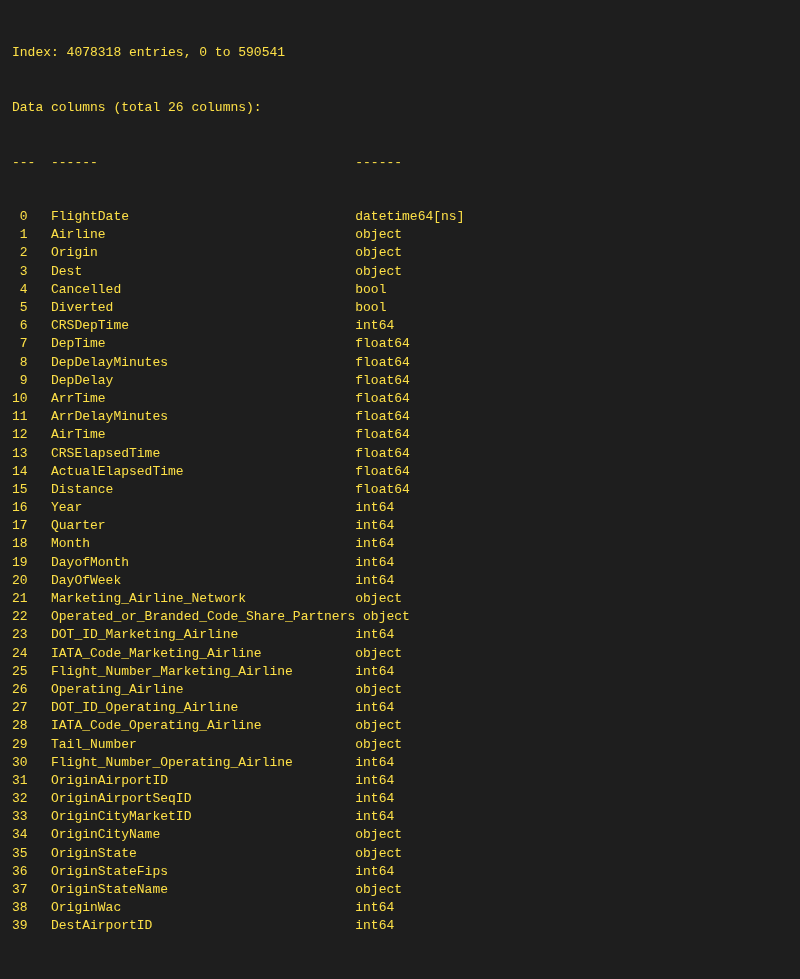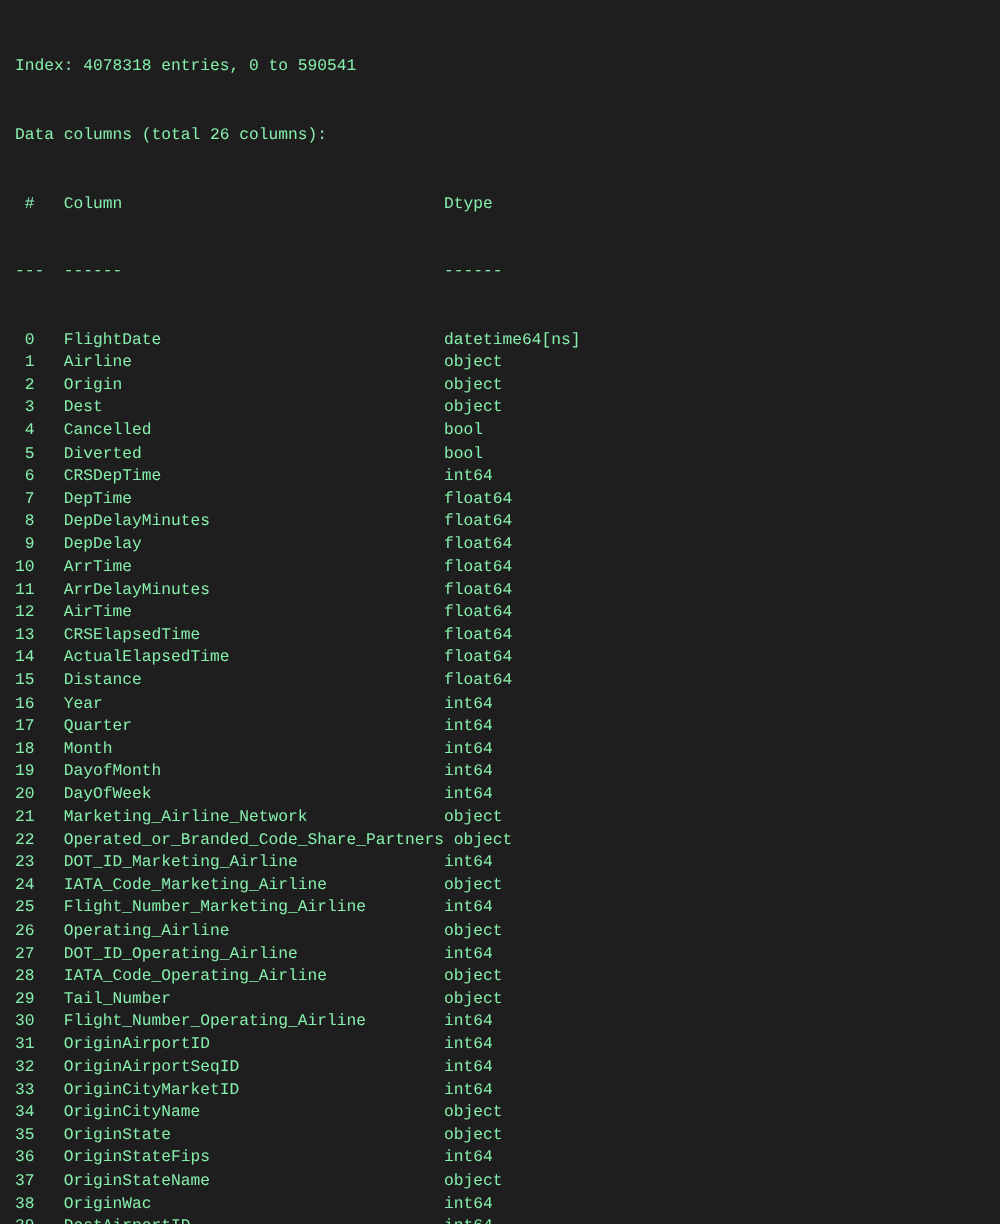--- a/index.html
+++ b/index.html
@@ -14,28 +14,27 @@
       font-size: 13px;
       line-height: 1.4;
       padding: 8px 12px;
       width: 800px;
       min-height: 979px;
     }
     .terminal-content {
       white-space: pre;
     }
     .summary-line {
-      color: #86efac;
+      color: #fde047;
       white-space: pre;
     }
   </style>
 </head>
 <body>
 
 <div class="terminal-content">
   <div class="summary-line">Index: 4078318 entries, 0 to 590541</div>
   <div class="summary-line">Data columns (total 26 columns):</div>
-  <div class="summary-line"> #   Column                                 Dtype</div>
   <div class="summary-line">---  ------                                 ------</div>
   <div id="columns-container"><div class="summary-line"> 0   FlightDate                             datetime64[ns]</div><div class="summary-line"> 1   Airline                                object</div><div class="summary-line"> 2   Origin                                 object</div><div class="summary-line"> 3   Dest                                   object</div><div class="summary-line"> 4   Cancelled                              bool</div><div class="summary-line"> 5   Diverted                               bool</div><div class="summary-line"> 6   CRSDepTime                             int64</div><div class="summary-line"> 7   DepTime                                float64</div><div class="summary-line"> 8   DepDelayMinutes                        float64</div><div class="summary-line"> 9   DepDelay                               float64</div><div class="summary-line">10   ArrTime                                float64</div><div class="summary-line">11   ArrDelayMinutes                        float64</div><div class="summary-line">12   AirTime                                float64</div><div class="summary-line">13   CRSElapsedTime                         float64</div><div class="summary-line">14   ActualElapsedTime                      float64</div><div class="summary-line">15   Distance                               float64</div><div class="summary-line">16   Year                                   int64</div><div class="summary-line">17   Quarter                                int64</div><div class="summary-line">18   Month                                  int64</div><div class="summary-line">19   DayofMonth                             int64</div><div class="summary-line">20   DayOfWeek                              int64</div><div class="summary-line">21   Marketing_Airline_Network              object</div><div class="summary-line">22   Operated_or_Branded_Code_Share_Partners object</div><div class="summary-line">23   DOT_ID_Marketing_Airline               int64</div><div class="summary-line">24   IATA_Code_Marketing_Airline            object</div><div class="summary-line">25   Flight_Number_Marketing_Airline        int64</div><div class="summary-line">26   Operating_Airline                      object</div><div class="summary-line">27   DOT_ID_Operating_Airline               int64</div><div class="summary-line">28   IATA_Code_Operating_Airline            object</div><div class="summary-line">29   Tail_Number                            object</div><div class="summary-line">30   Flight_Number_Operating_Airline        int64</div><div class="summary-line">31   OriginAirportID                        int64</div><div class="summary-line">32   OriginAirportSeqID                     int64</div><div class="summary-line">33   OriginCityMarketID                     int64</div><div class="summary-line">34   OriginCityName                         object</div><div class="summary-line">35   OriginState                            object</div><div class="summary-line">36   OriginStateFips                        int64</div><div class="summary-line">37   OriginStateName                        object</div><div class="summary-line">38   OriginWac                              int64</div><div class="summary-line">39   DestAirportID                          int64</div></div>
   
   
 </div>
 
 </body></html>

